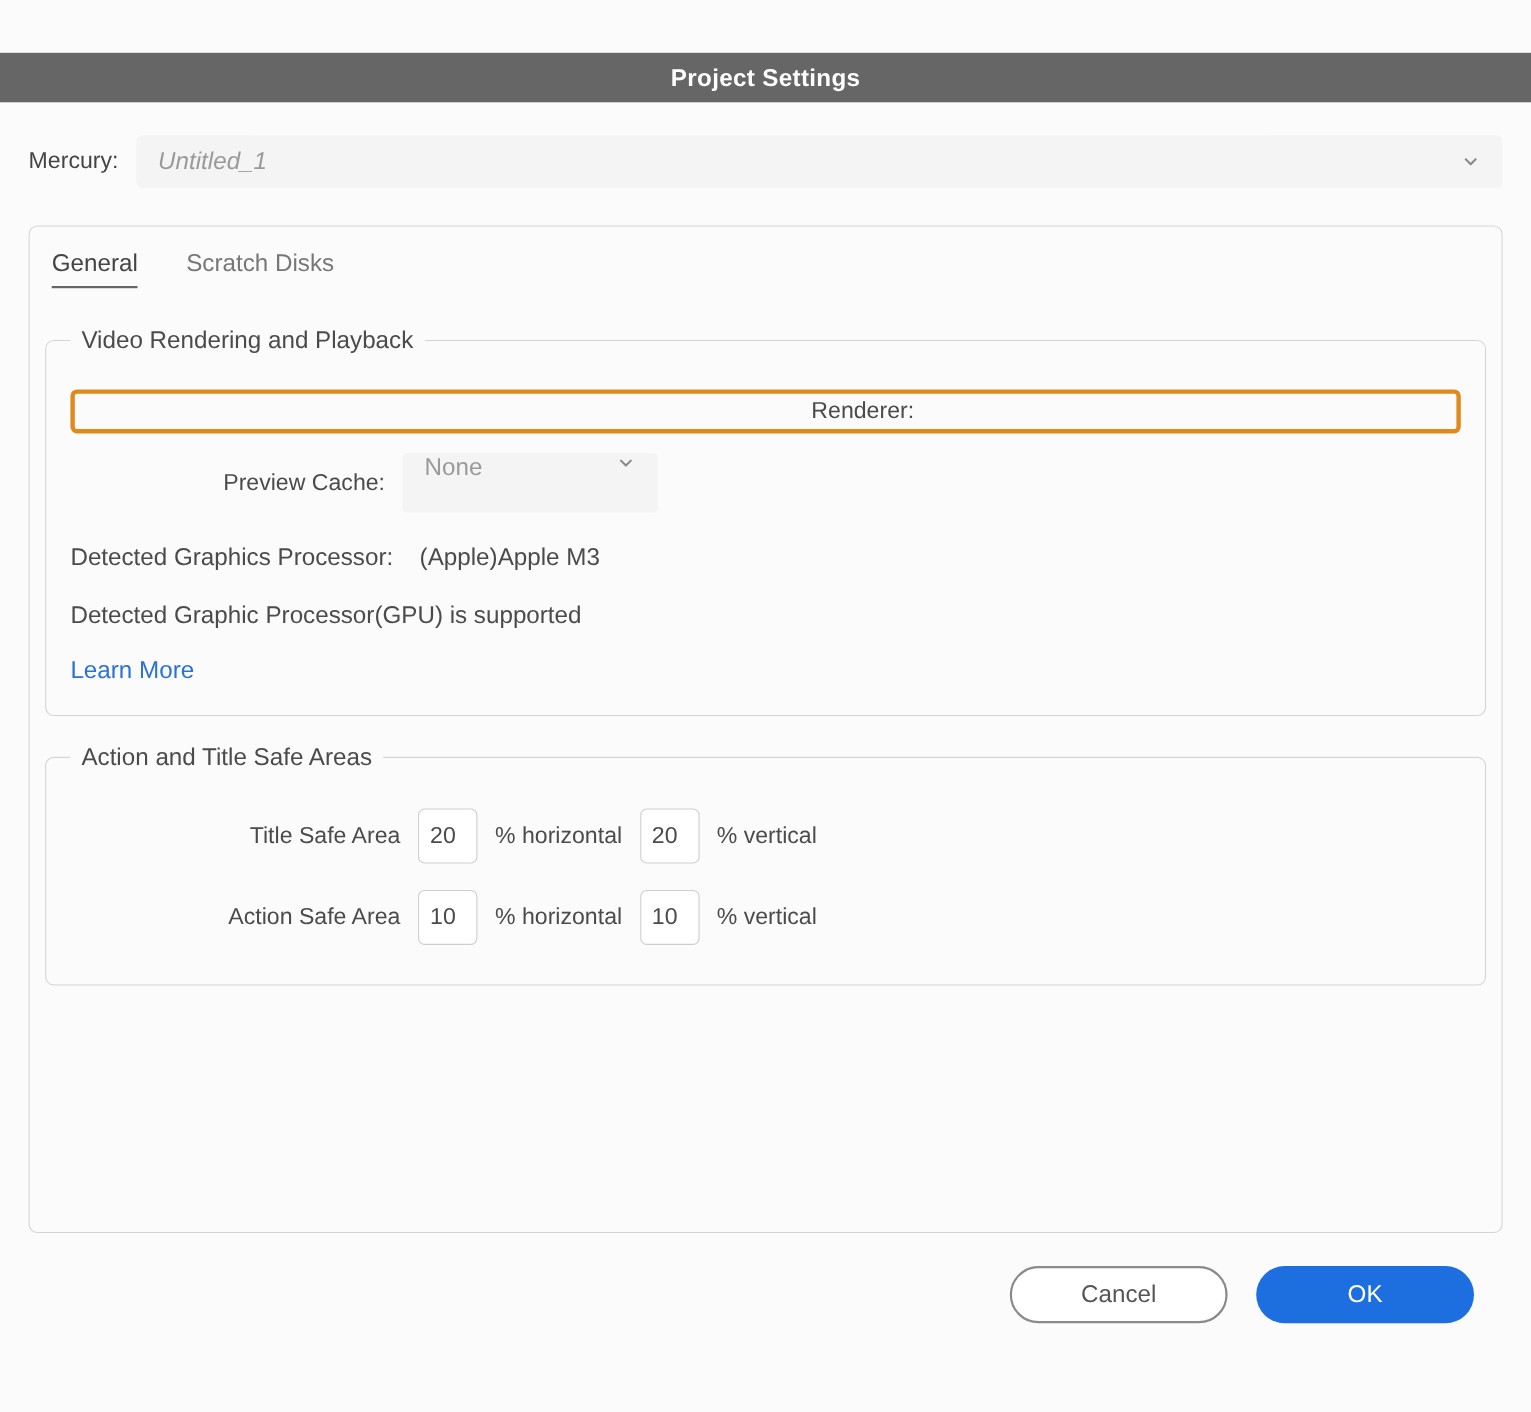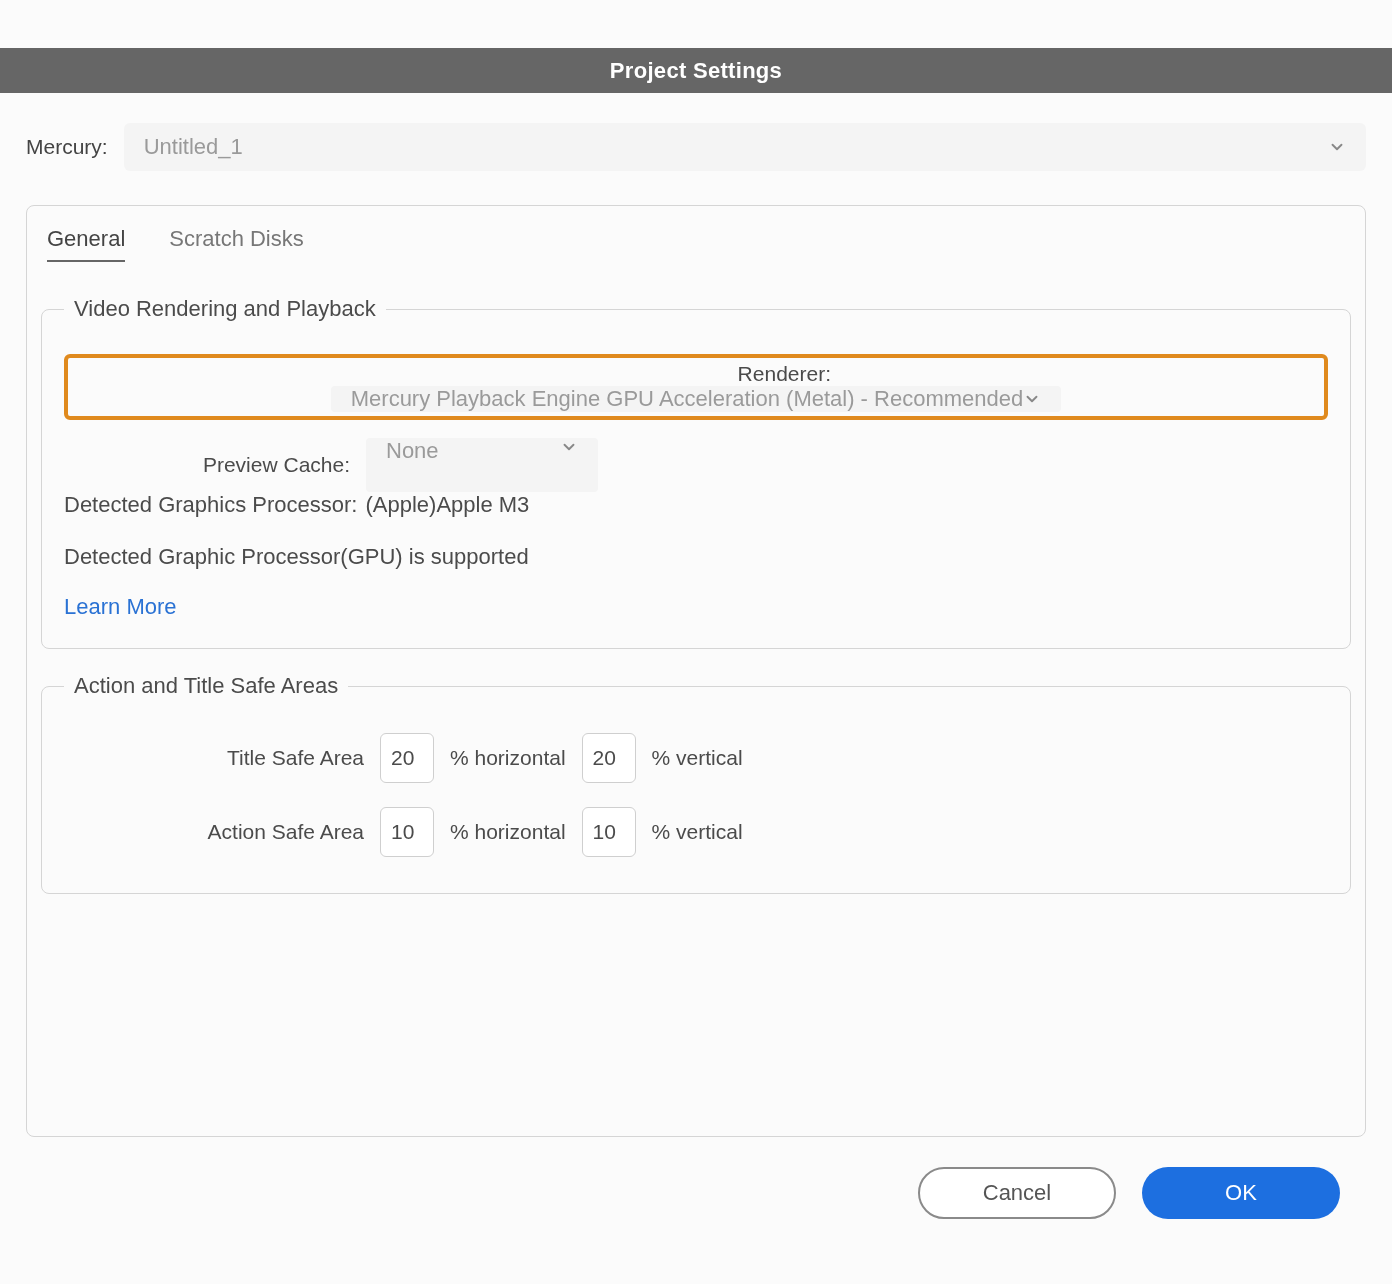--- a/index.html
+++ b/index.html
@@ -1,38 +1,38 @@
 <!DOCTYPE html>
 <html><head>
 <meta charset="utf-8">
 <style>
   *{box-sizing:border-box;margin:0;padding:0;}
   body{font-family:-apple-system,BlinkMacSystemFont,"Segoe UI",sans-serif;background:#fbfbfb;width:1392px;height:1284px;overflow:hidden;font-size:21px;color:#4b4b4b;}
   .titlebar{background:#666666;height:45px;display:flex;align-items:center;justify-content:center;color:#fff;font-weight:600;font-size:22px;letter-spacing:0.3px;margin-top:48px;}
   .content{padding:30px 26px 20px 26px;}
   .project-row{display:flex;align-items:center;gap:16px;margin-bottom:34px;}
   .project-label{color:#444;}
-  .project-select{flex:1;height:48px;background:#f4f4f4;border-radius:6px;display:flex;align-items:center;justify-content:space-between;padding:0 20px;color:#9a9a9a;font-size:22px;}
+  .project-select{flex:1;height:48px;background:#f4f4f4;border-radius:6px;display:flex;align-items:center;justify-content:space-between;padding:0 20px;color:#9a9a9a;font-size:22px;font-style:italic;}
   .chev{width:18px;height:18px;display:inline-block;}
   .chev svg{width:100%;height:100%;display:block;}
-  .panel{border:1.5px solid #d5d5d5;border-radius:8px;padding:0 0 18px 0;position:relative;}
+  .panel{border:1.5px solid #d5d5d5;border-radius:8px;padding:0 0 0 0;position:relative;}
   .tabs{display:flex;gap:44px;padding:20px 20px 10px 20px;}
   .tab{color:#777;font-size:22px;padding-bottom:8px;cursor:pointer;}
   .tab.active{color:#444;border-bottom:2.5px solid #666;}
   fieldset{border:1.5px solid #d5d5d5;border-radius:8px;margin:24px 14px 24px 14px;padding:22px 22px 28px 22px;position:relative;}
   legend{padding:0 10px;color:#4b4b4b;font-size:22px;}
   .row{display:flex;align-items:center;margin-top:14px;}
   .row:first-of-type{margin-top:10px;}
   .lbl{color:#4b4b4b;}
   .renderer-row .lbl{width:302px;padding-right:16px;text-align:right;}
   .renderer-select{flex:1;height:54px;background:#f4f4f4;border-radius:4px;display:flex;align-items:center;justify-content:space-between;padding:0 20px;color:#9a9a9a;font-size:22px;}
   .highlight{border:4px solid #e08a1e;border-radius:6px;padding:4px;flex-direction:column;}
   .cache-row .lbl{width:302px;padding-right:16px;text-align:right;}
   .cache-select{width:232px;height:54px;background:#f4f4f4;border-radius:4px;display:flex;align-items:flex-start;justify-content:space-between;padding:0 20px;color:#9a9a9a;font-size:22px;}
-  .plain-line{color:#4b4b4b;font-size:22px;display:flex;gap:8px;}
+  .plain-line{margin-top:28px;color:#4b4b4b;font-size:22px;display:flex;gap:24px;}
   .support-line{margin-top:26px;color:#4b4b4b;font-size:22px;}
   .link{color:#2a72d4;margin-top:24px;display:inline-block;cursor:pointer;font-size:22px;}
   .areas-row{display:flex;align-items:center;gap:16px;margin-top:12px;margin-bottom:8px;}
   .areas-row .lbl{width:300px;text-align:right;}
   .numbox{width:54px;height:50px;border:1.5px solid #cfcfcf;border-radius:6px;text-align:left;padding:0 10px;font-size:21px;color:#4b4b4b;background:#fff;outline:none;}
   .unit{color:#4b4b4b;}
   .blank-panel-space{height:200px;}
   .footer{display:flex;justify-content:flex-end;gap:26px;padding:30px 26px 0 0;}
   .btn{width:198px;height:52px;border-radius:26px;font-size:22px;display:flex;align-items:center;justify-content:center;cursor:pointer;}
   .btn-cancel{background:#fff;border:2px solid #8a8a8a;color:#555;}
@@ -64,28 +64,20 @@
     <div class="tabs">
       <div class="tab active">General</div>
       <div class="tab">Scratch Disks</div>
     </div>
 
     <fieldset>
       <legend>Video Rendering and Playback</legend>
 
       <div class="row renderer-row highlight">
         <span class="lbl">Renderer:</span>
-        <div class="renderer-select">
-          <span>Mercury Playback Engine GPU Acceleration (Metal) - Recommended</span>
-          <span class="chev">
-            <svg viewBox="0 0 24 24" fill="none" stroke="#888" stroke-width="2.5" stroke-linecap="round" stroke-linejoin="round">
-                <polyline points="6 9 12 15 18 9"></polyline>
-              </svg>
-          </span>
-        </div>
       </div>
 
       <div class="row cache-row" style="margin-top:18px;">
         <span class="lbl">Preview Cache:</span>
         <div class="cache-select">
           <span>None</span>
           <span class="chev">
             <svg viewBox="0 0 24 24" fill="none" stroke="#888" stroke-width="2.5" stroke-linecap="round" stroke-linejoin="round">
                 <polyline points="6 9 12 15 18 9"></polyline>
               </svg>

